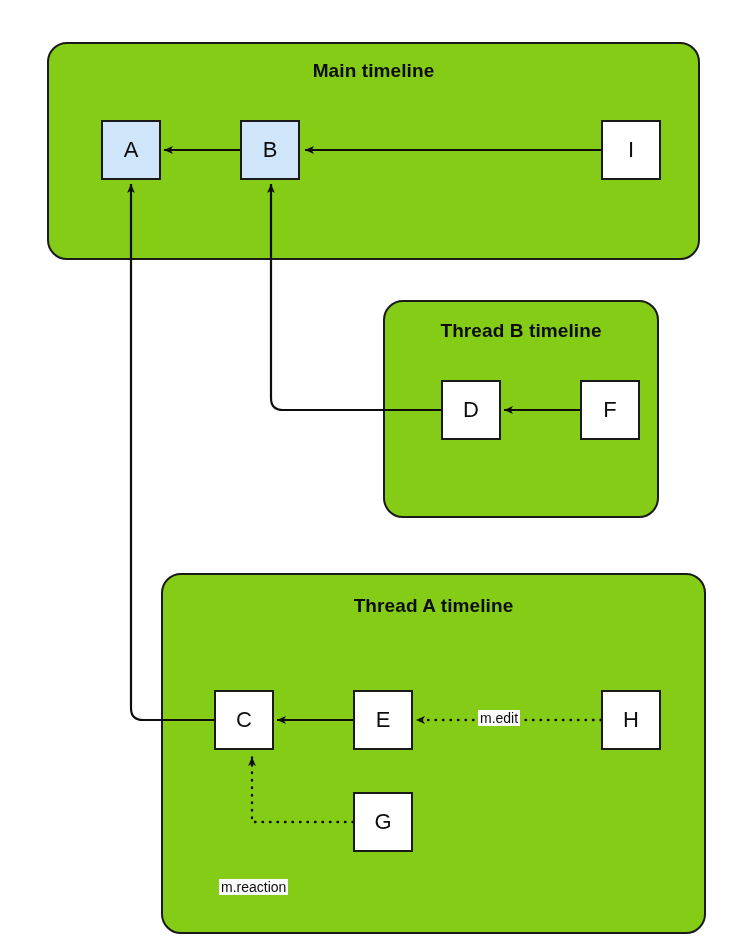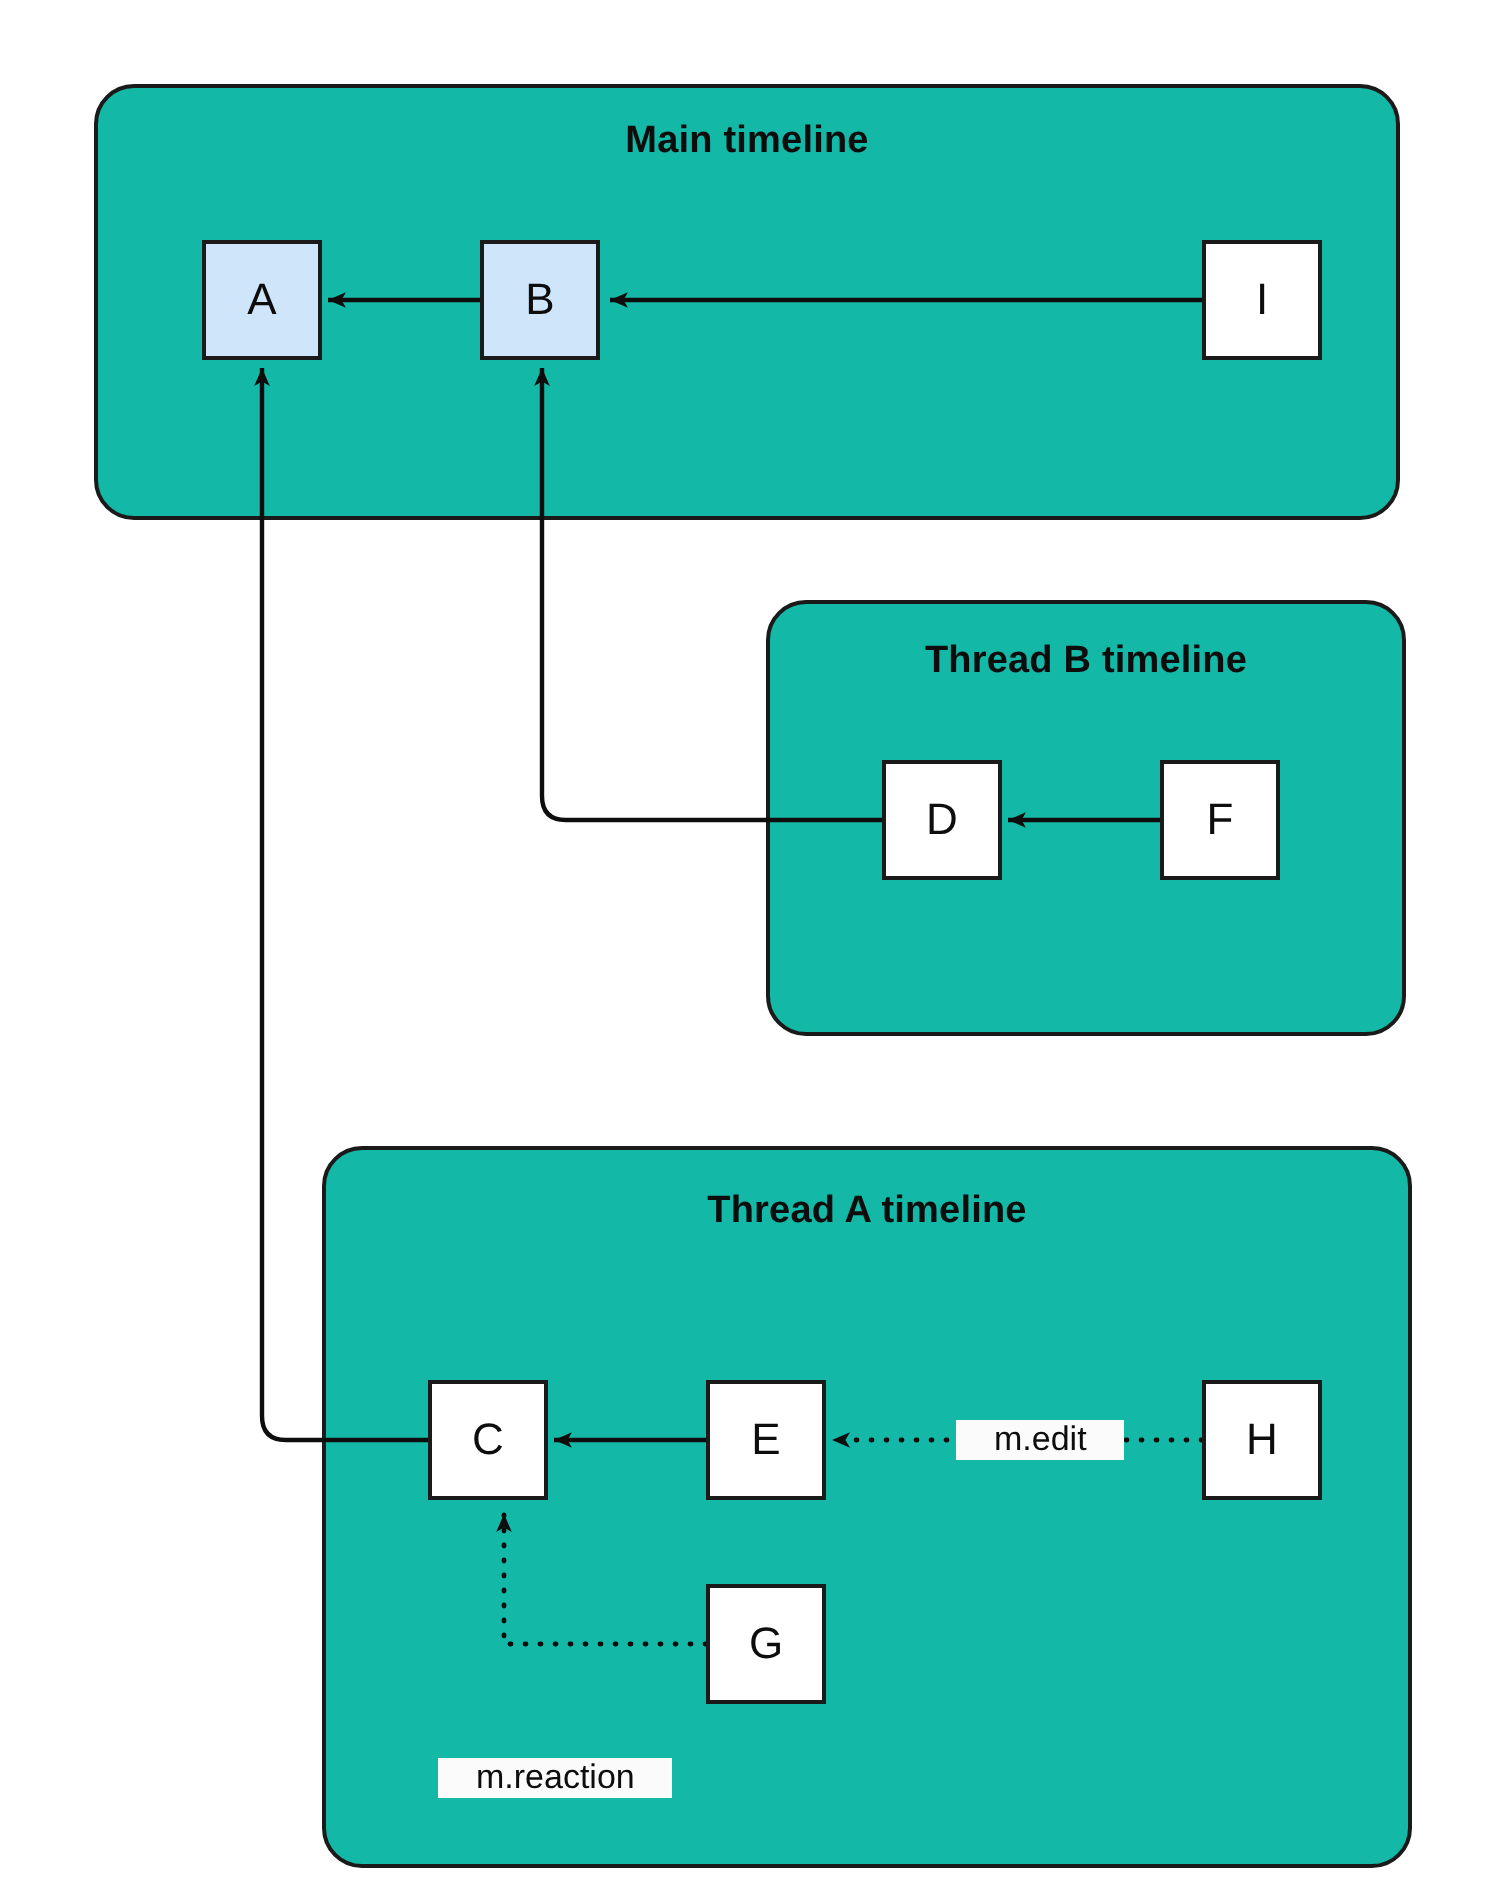--- a/index.html
+++ b/index.html
@@ -10,21 +10,21 @@
   #canvas {
     position: relative;
     width: 756px;
     height: 942px;
     background: #ffffff;
     font-family: "Liberation Sans", sans-serif;
     overflow: hidden;
   }
   .timeline-group {
     position: absolute;
-    background: #14b8a6;
+    background: #84cc16;
     border: 2px solid #1a1a1a;
     border-radius: 20px;
     box-sizing: border-box;
   }
   .group-title {
     position: absolute;
     left: 0;
     right: 0;
     text-align: center;
     font-weight: bold;
@@ -53,38 +53,38 @@
   #edges {
     position: absolute;
     left: 0;
     top: 0;
     width: 756px;
     height: 942px;
     pointer-events: none;
   }
   .rel-label {
     position: absolute;
-    font-size: 17px;
+    font-size: 14px;
     color: #0d0d0d;
     background: #fbfbfb;
-    padding: 0 19px;
+    padding: 0 2px;
     font-family: "Liberation Sans", sans-serif;
     white-space: nowrap;
   }
 </style>
 </head>
 <body>
 
 <div id="canvas">
 
   <div class="timeline-group" style="left:47px; top:42px; width:653px; height:218px;">
     <div class="group-title" style="top:16px;">Main timeline</div>
   </div>
 
-  <div class="timeline-group" style="left:383px; top:300px; width:320px; height:218px;">
+  <div class="timeline-group" style="left:383px; top:300px; width:276px; height:218px;">
     <div class="group-title" style="top:18px;">Thread B timeline</div>
   </div>
 
   <div class="timeline-group" style="left:161px; top:573px; width:545px; height:361px;">
     <div class="group-title" style="top:20px;">Thread A timeline</div>
   </div>
 
   <svg id="edges" viewBox="0 0 756 942">
     <defs>
       <marker id="arrow" markerWidth="12" markerHeight="12" refX="9" refY="5" orient="auto" markerUnits="userSpaceOnUse">

